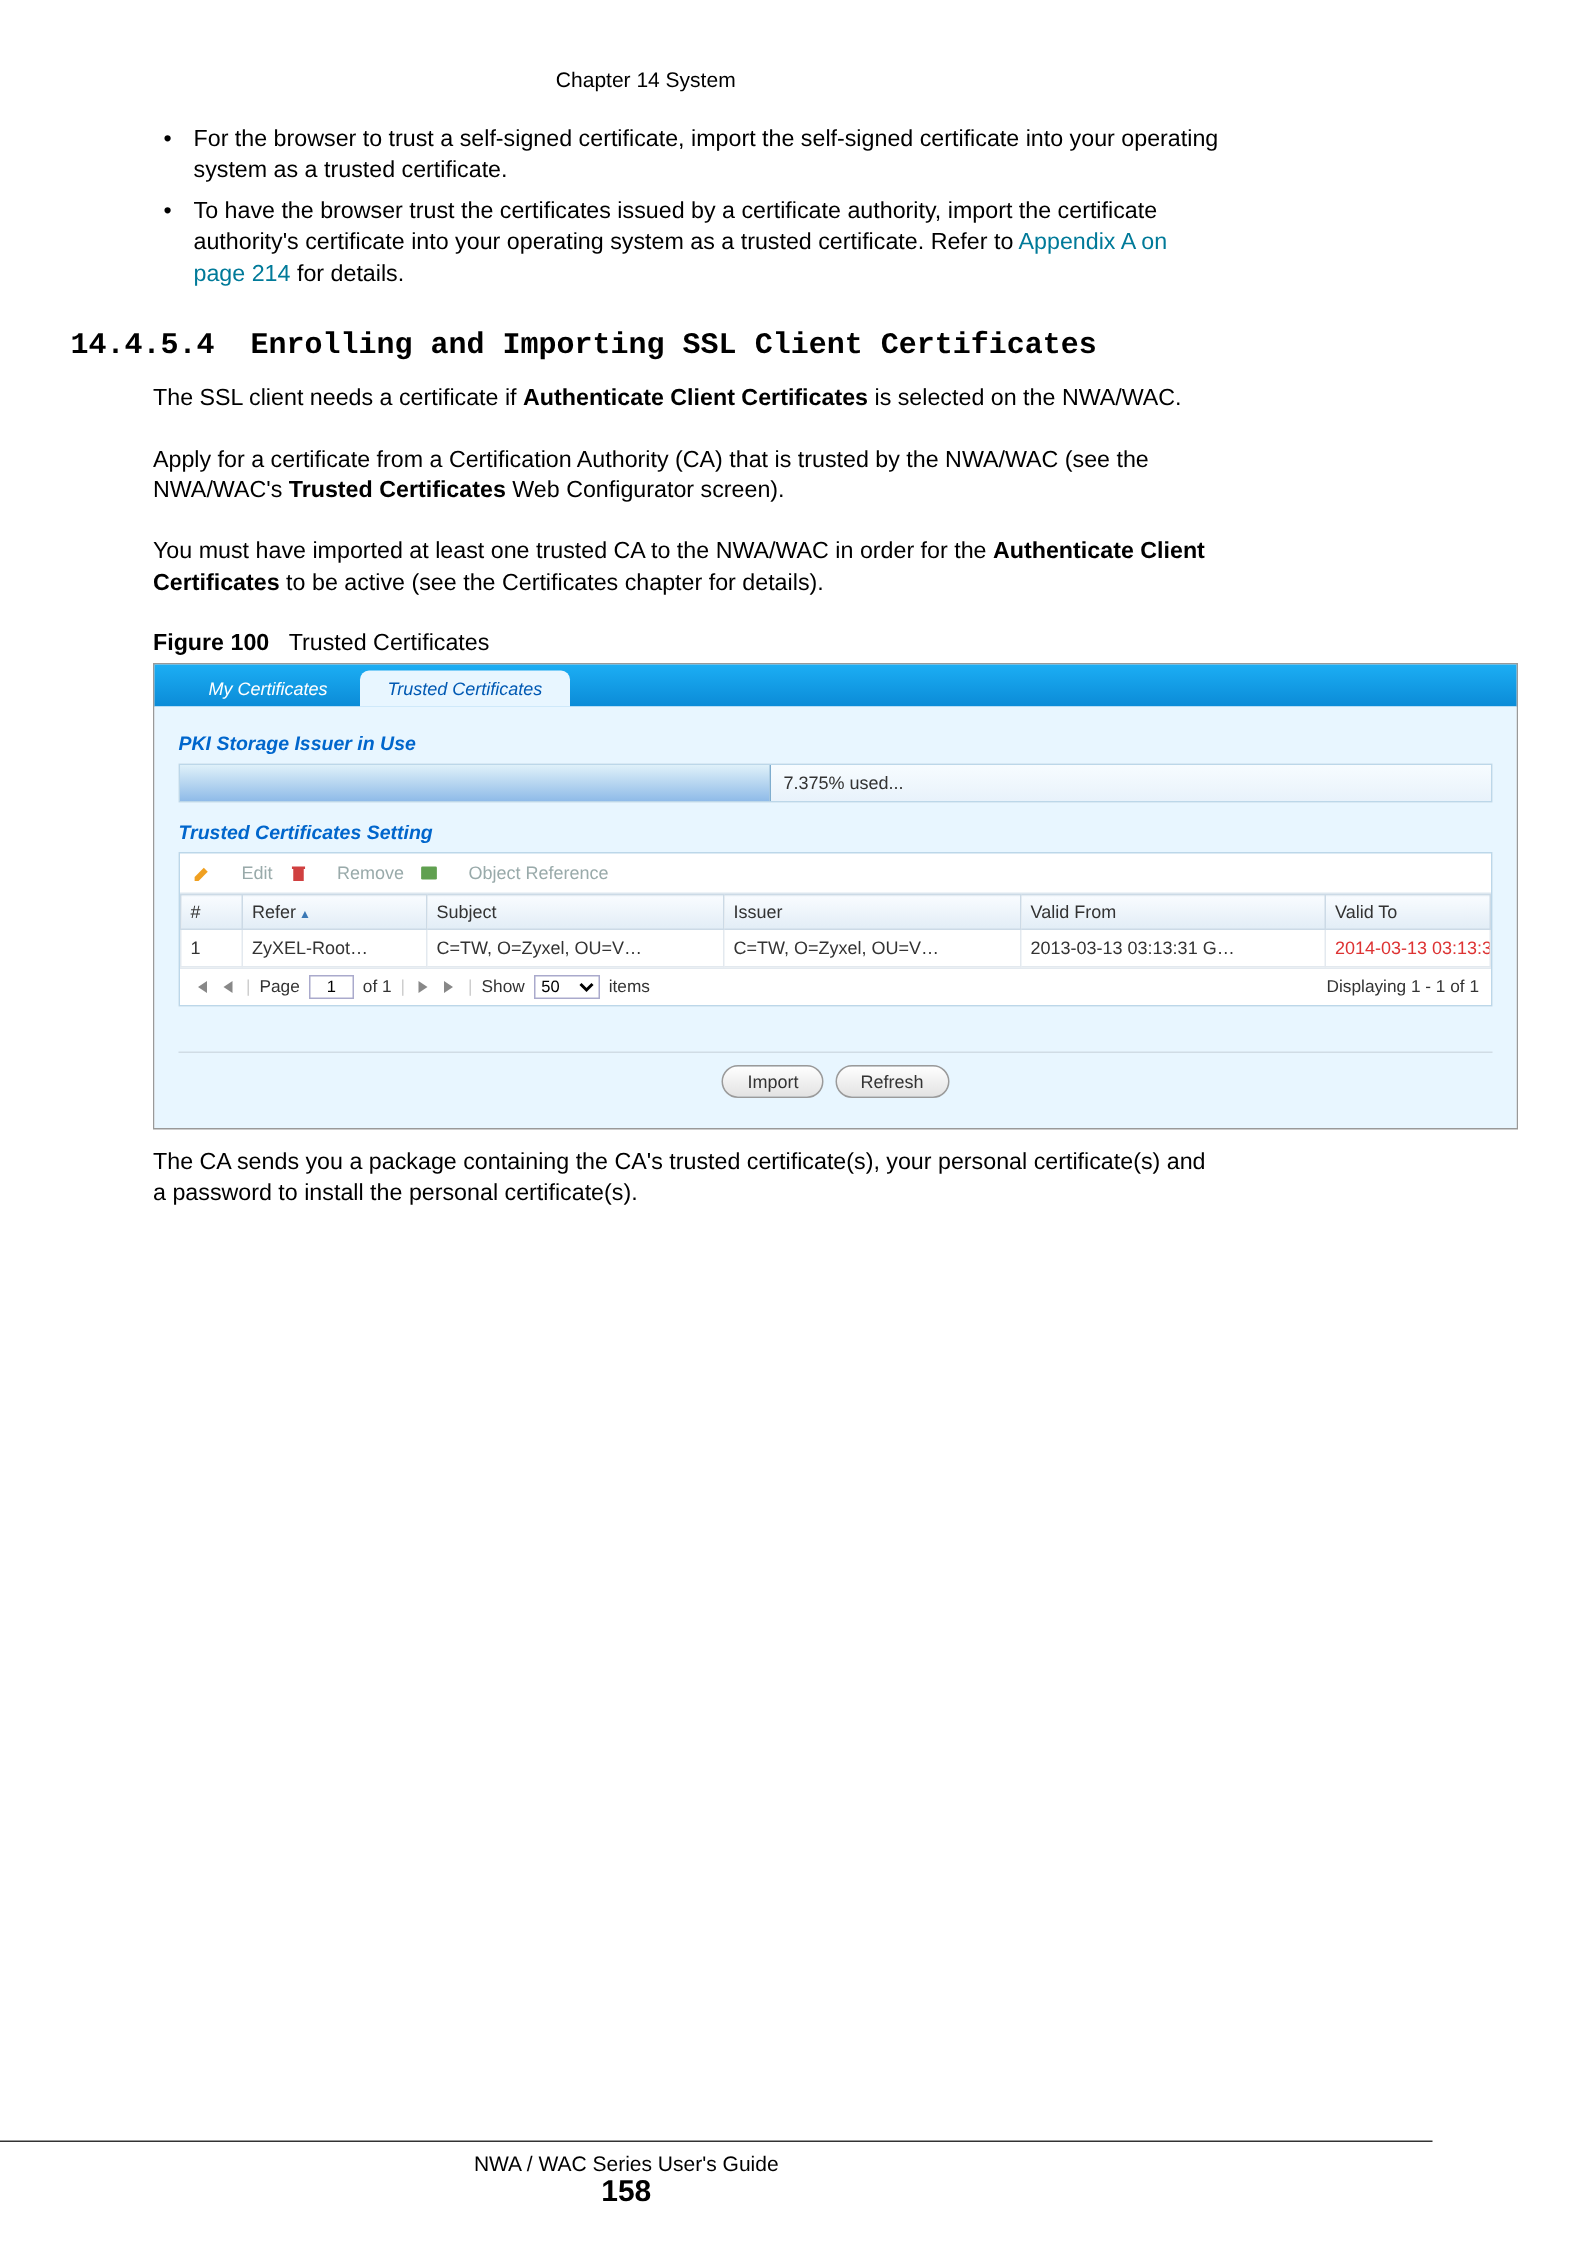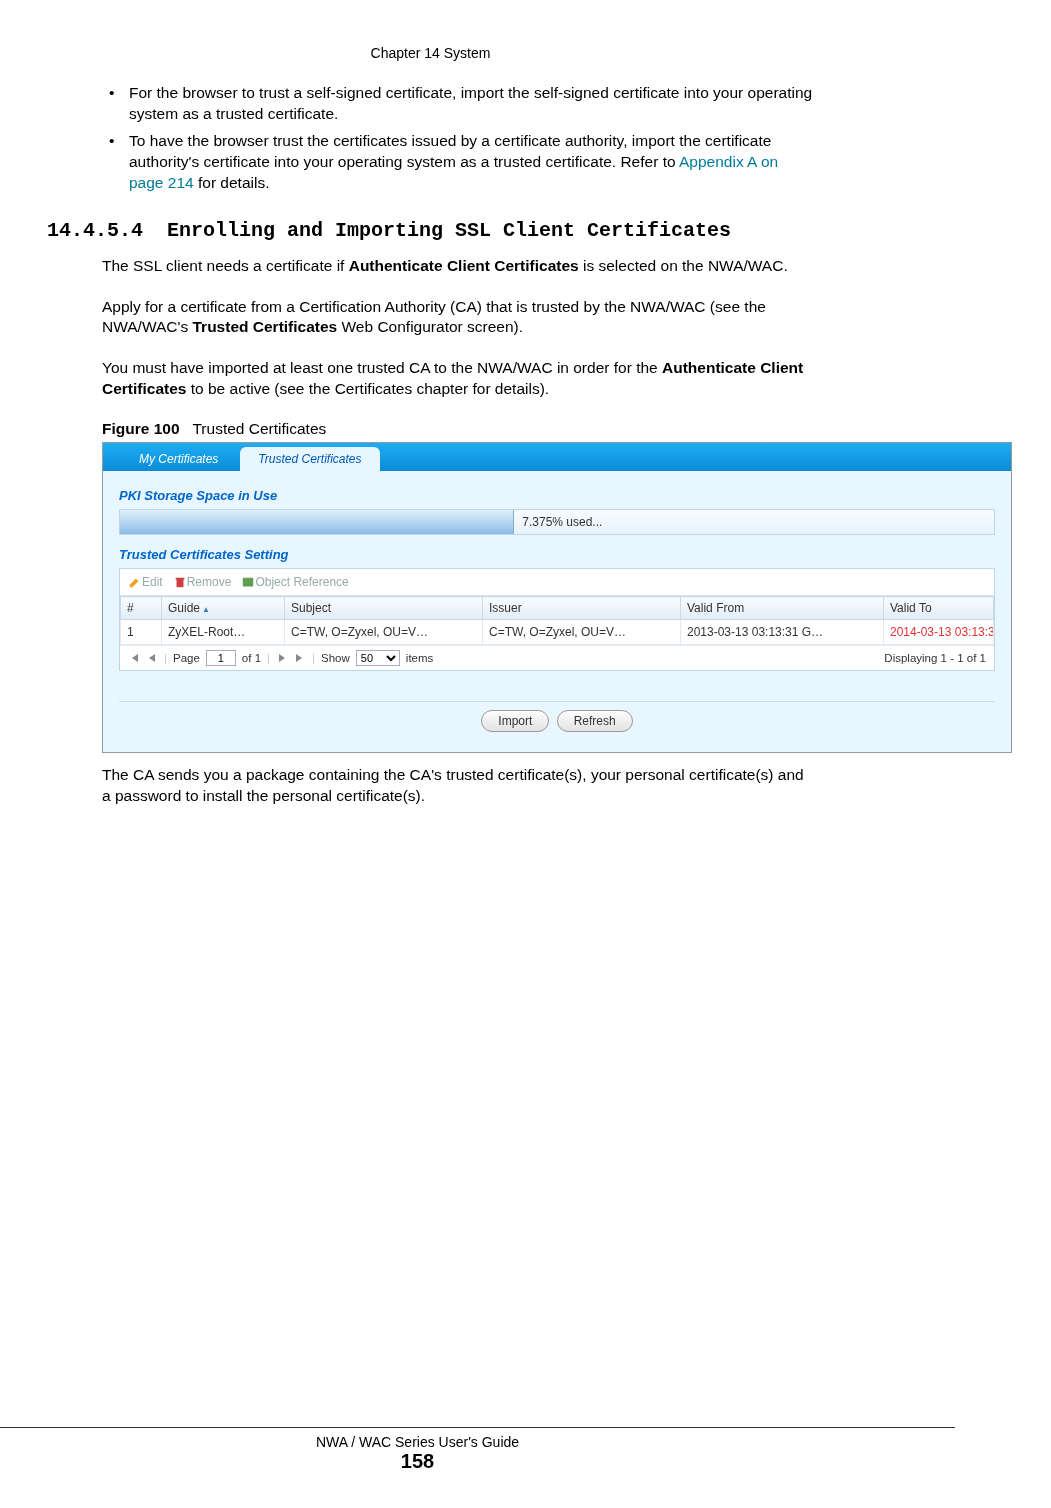--- a/index.html
+++ b/index.html
@@ -120,21 +120,21 @@
       margin: 0 2px;
     }
     .toolbar {
       padding: 6px 8px;
       color: #9aa;
       border-bottom: 1px solid #dde7ef;
       display: flex;
       gap: 10px;
       align-items: center;
     }
-    .toolbar span { display: inline-flex; align-items: center; gap: 0;}
+    .toolbar span { display: inline-flex; align-items: center; gap: 19px;}
     .icon-sq { width: 14px; height: 14px; display:inline-block; }
     .icon-edit { fill:#f0a020; }
     .icon-remove { fill:#d04040; }
     .icon-obj { fill:#60a050; }
     table.grid {
       width: 100%;
       border-collapse: collapse;
       table-layout: fixed;
     }
     table.grid th {
@@ -231,21 +231,21 @@
   <p class="body"><span>You must have imported at least one trusted CA to the NWA/WAC in order for the </span><b>Authenticate Client Certificates</b><span> to be active (see the Certificates chapter for details).</span></p>
 
   <div class="figure-caption"><b>Figure 100</b>&nbsp;&nbsp;&nbsp;<span>Trusted Certificates</span></div>
 
   <div class="screenshot">
     <div class="tab-strip">
       <div class="tab">My Certificates</div>
       <div class="tab active">Trusted Certificates</div>
     </div>
     <div class="panel-inner">
-      <div class="section-title">PKI Storage Space in Use</div>
+      <div class="section-title">PKI Storage Issuer in Use</div>
       <div class="usage-bar-wrap">
         <div class="usage-fill"></div>
         <div class="usage-label">7.375% used...</div>
       </div>
 
       <div class="section-title">Trusted Certificates Setting</div>
       <div class="grid-panel">
         <div class="toolbar">
           <span>
               <svg class="icon-sq icon-edit" viewBox="0 0 16 16">
@@ -263,21 +263,21 @@
               <svg class="icon-sq icon-obj" viewBox="0 0 16 16">
                 <rect x="2" y="3" width="12" height="10" rx="1"></rect>
               </svg>
               <span>Object Reference</span>
             </span>
         </div>
         <table class="grid">
           <thead>
             <tr>
               <th class="col-idx">#</th>
-              <th class="col-name"><span>Guide</span><span class="sort-arrow">▲</span></th>
+              <th class="col-name"><span>Refer</span><span class="sort-arrow">▲</span></th>
               <th class="col-subj">Subject</th>
               <th class="col-iss">Issuer</th>
               <th class="col-vf">Valid From</th>
               <th>Valid To</th>
             </tr>
           </thead>
           <tbody>
             <tr>
               <td>1</td>
               <td>ZyXEL-Root…</td>

